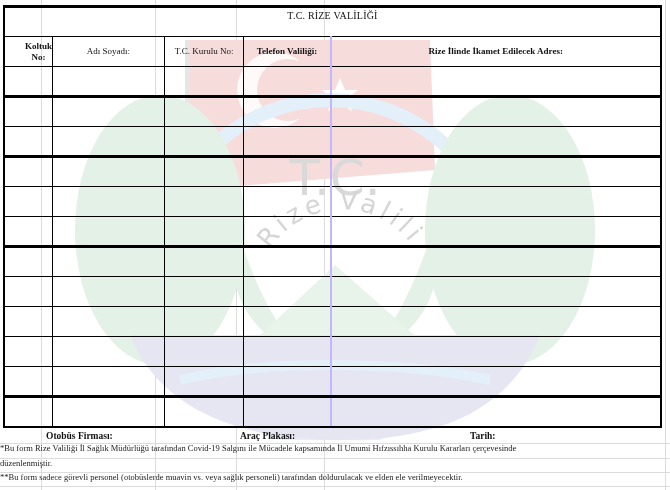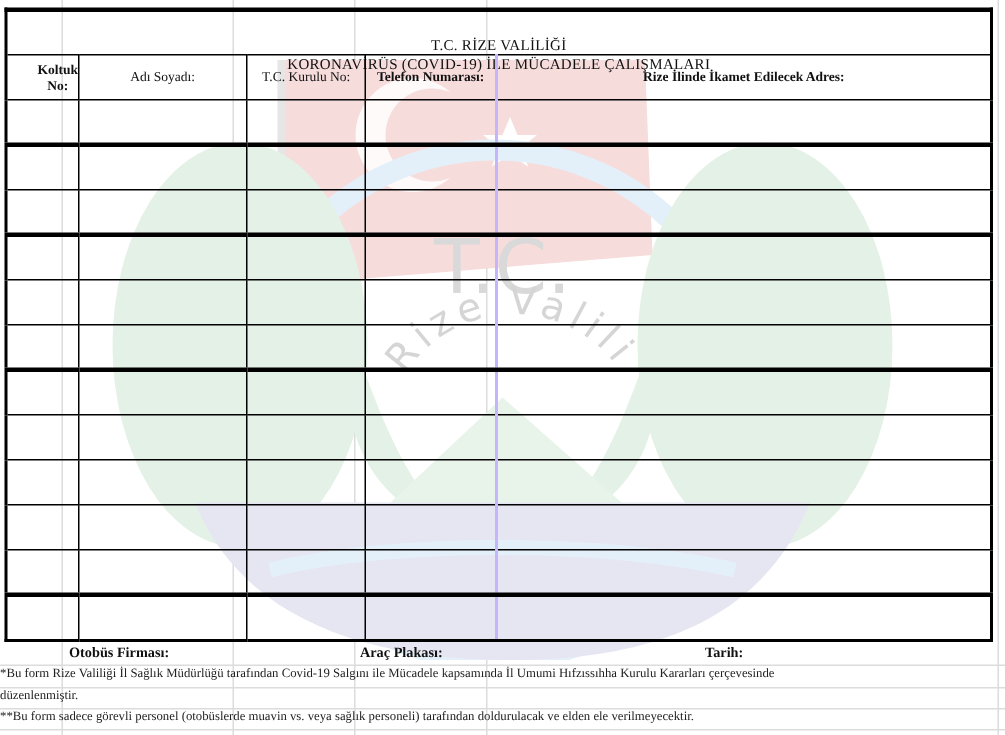--- a/index.html
+++ b/index.html
@@ -12,21 +12,21 @@
   .sheet-grid .vl { position: absolute; top: 0; bottom: 0; width: 1px; background: #dcdcdc; }
   .sheet-grid .hl { position: absolute; left: 0; right: 0; height: 1px; background: #dcdcdc; }
 
   
   .watermark { position: absolute; left: 40px; top: 20px; width: 620px; height: 420px; pointer-events: none; }
 
   .form { position: absolute; left: 3px; top: 5px; width: 659px; }
   .title-block {
     position: absolute; left: 0; top: 0; width: 659px; height: 31px;
     border-top: 3px solid #000; border-left: 2px solid #000; border-right: 2px solid #000;
-    box-sizing: border-box; text-align: center; font-size: 10px; line-height: 13px; padding-top: 16px;
+    box-sizing: border-box; text-align: center; font-size: 10px; line-height: 13px; padding-top: 1px;
   }
   .title-block div { letter-spacing: 0.2px; }
 
   table.grid {
     position: absolute; left: 0; top: 31px; border-collapse: collapse; table-layout: fixed;
   }
   table.grid td, table.grid th {
     border: 1px solid #000; padding: 0; box-sizing: border-box; font-weight: normal;
     font-size: 9.5px; text-align: center; vertical-align: middle; background: transparent;
   }
@@ -81,37 +81,36 @@
   <text x="295" y="175" text-anchor="middle" font-family="DejaVu Sans, sans-serif" font-size="50" fill="#d9d9d9">T.C.</text>
   <path id="arcpath" d="M230 230 A85 85 0 0 1 375 230" fill="none"></path>
   <text font-family="DejaVu Sans, sans-serif" font-size="26" fill="#d5d5d5" letter-spacing="4">
     <textPath href="#arcpath">Rize Valiliği</textPath>
   </text>
 </svg>
 
 <div class="form">
   <div class="title-block">
     <div>T.C. RİZE VALİLİĞİ</div>
-    <div>KORONAVİRÜS (COVID-19) İLE MÜCADELE ÇALIŞMALARI</div>
   </div>
 
   <table class="grid">
     <colgroup>
       <col style="width:38px">
         <col style="width:114px">
         <col style="width:81px">
         <col style="width:88px">
         <col style="width:338px">
     </colgroup>
     <thead>
       <tr>
         <th class="col-first">Koltuk No:</th>
         <th style="font-weight:normal">Adı Soyadı:</th>
         <th style="font-weight:normal">T.C. Kurulu No:</th>
-        <th>Telefon Numarası:</th>
+        <th>Telefon Valiliği:</th>
         <th class="col-addr col-last">Rize İlinde İkamet Edilecek Adres:</th>
       </tr>
     </thead>
     <tbody>
       <tr>
         <td class="col-first"></td>
         <td></td>
         <td></td>
         <td></td>
         <td class="col-addr col-last"></td>

